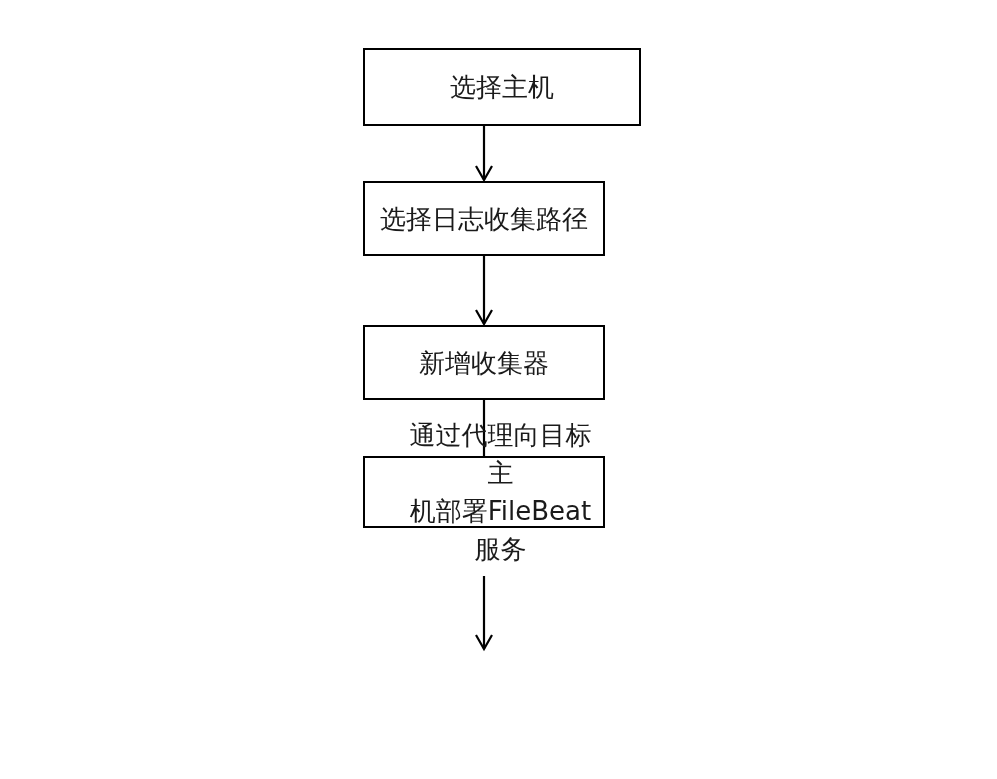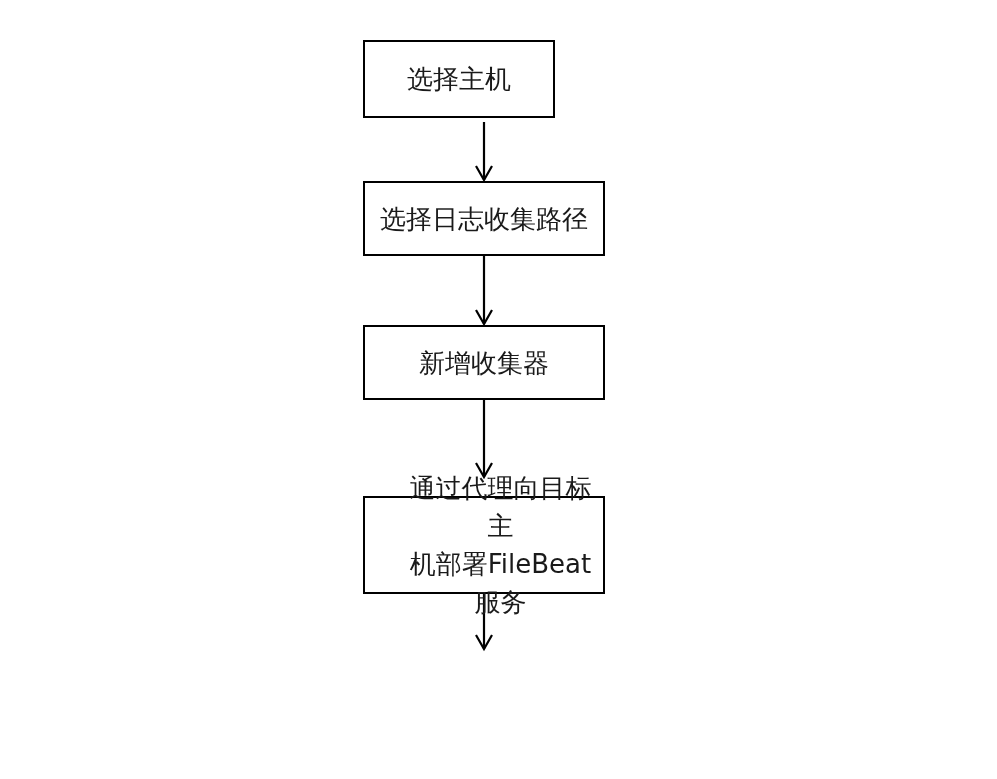--- a/index.html
+++ b/index.html
@@ -38,24 +38,24 @@
   .node-label {
     display: block;
     color: #1a1a1a;
     font-size: 26px;
     line-height: 34px;
     letter-spacing: 0px;
     white-space: pre-line;
     padding: 0 6px;
   }
 
-  .node-1 { left: 363px; top: 40px;  width: 192px; height: 78px; }
+  .node-1 { left: 363px; top: 48px;  width: 278px; height: 78px; }
   .node-2 { left: 363px; top: 181px; width: 242px; height: 75px; }
   .node-3 { left: 363px; top: 325px; width: 242px; height: 75px; }
-  .node-4 { left: 363px; top: 496px; width: 242px; height: 98px; padding-left: 33px; }
+  .node-4 { left: 363px; top: 456px; width: 242px; height: 72px; padding-left: 33px; }
   .node-5 { left: 363px; top: 650px; width: 242px; height: 74px; }
 
   
   .node-4 .node-label { line-height: 38px; }
 
   
   #connectors {
     position: absolute;
     left: 0;
     top: 0;

